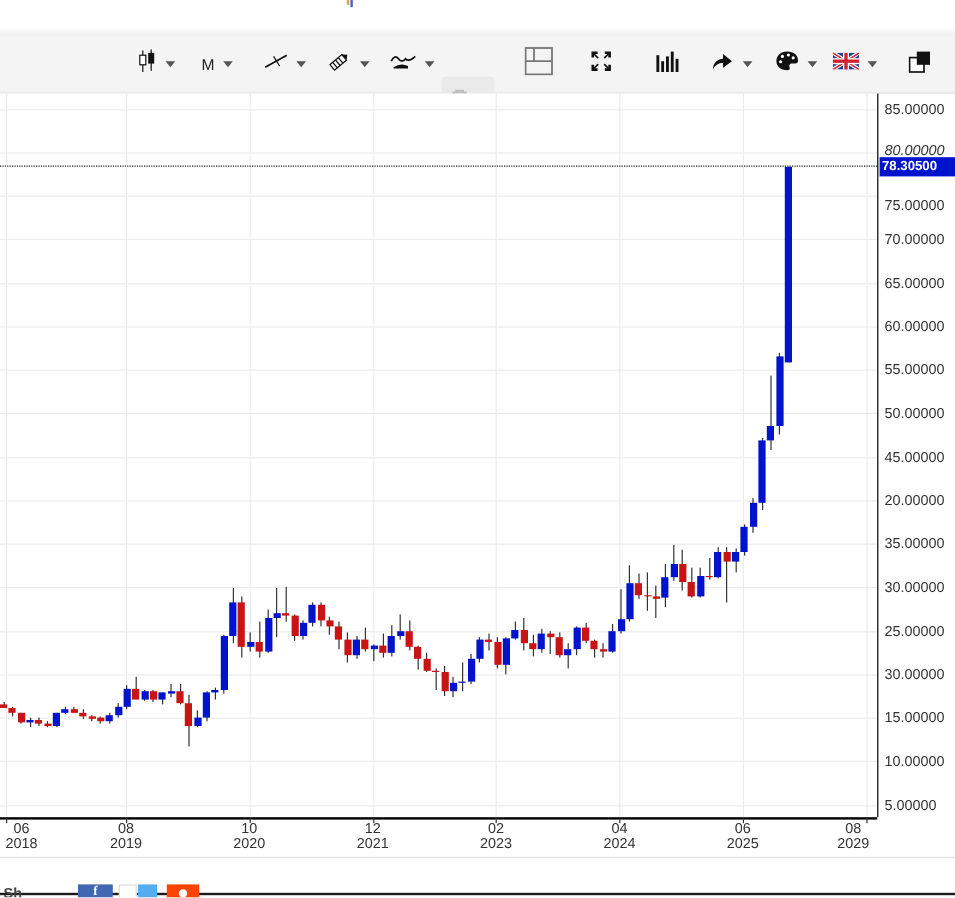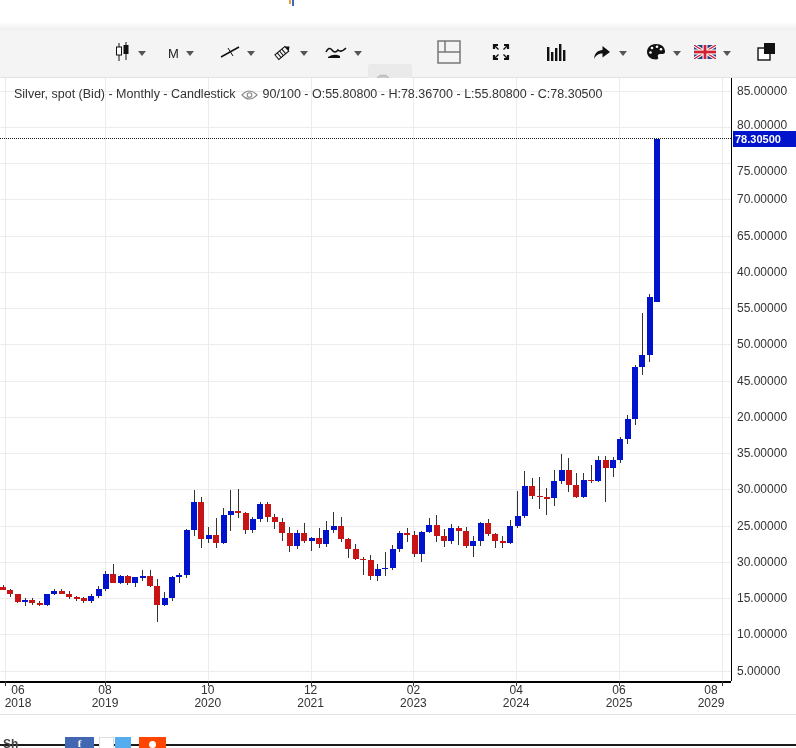--- a/index.html
+++ b/index.html
@@ -419,39 +419,29 @@
       <div class="cbody" style="left: 639.45px; top: 355.125px; height: 12.325px; background: rgb(0, 19, 204);"></div>
       <div class="wick" style="left: 649.3px; top: 294.225px; height: 67.425px; background: rgb(51, 51, 51);"></div>
       <div class="cbody" style="left: 646.8px; top: 297.125px; height: 58px; background: rgb(0, 19, 204);"></div>
       <div class="wick" style="left: 656.65px; top: 138.589px; height: 163.553px; background: rgb(51, 51, 51);"></div>
       <div class="cbody" style="left: 654.15px; top: 139.039px; height: 163.103px; background: rgb(0, 19, 204);"></div>
     </div>
 
   <div class="axis-right-line"></div>
   <div class="axis-bottom-line"></div>
 
-  <div class="chart-title">
-    <span>Silver, spot (Bid) - Monthly - Candlestick</span>
-    <span style="display:inline-flex;margin-top:2px;">
-      <svg width="17" height="12" viewBox="0 0 17 12">
-          <path d="M1 6 Q8.5 -2 16 6 Q8.5 14 1 6 Z" fill="none" stroke="#888" stroke-width="1.1"></path>
-          <circle cx="8.5" cy="6" r="2.3" fill="none" stroke="#888" stroke-width="1.1"></circle>
-        </svg>
-    </span>
-    <span>90/100 - O:55.80800 - H:78.36700 - L:55.80800 - C:78.30500</span>
-  </div>
 
 
   <div id="y-axis">
       <div class="ylab" style="top: 83.5px;">85.00000</div>
-      <div class="ylab" style="top: 118px;">80.00000</div>
+      <div class="ylab" style="top: 118px; font-style: italic;">80.00000</div>
       <div class="ylab" style="top: 164px;">75.00000</div>
       <div class="ylab" style="top: 192.25px;">70.00000</div>
       <div class="ylab" style="top: 228.5px;">65.00000</div>
-      <div class="ylab" style="top: 264.75px;">40.00000</div>
+      <div class="ylab" style="top: 264.75px;">60.00000</div>
       <div class="ylab" style="top: 301px;">55.00000</div>
       <div class="ylab" style="top: 337.25px;">50.00000</div>
       <div class="ylab" style="top: 373.5px;">45.00000</div>
       <div class="ylab" style="top: 409.75px;">20.00000</div>
       <div class="ylab" style="top: 446px;">35.00000</div>
       <div class="ylab" style="top: 482.25px;">30.00000</div>
       <div class="ylab" style="top: 518.5px;">25.00000</div>
       <div class="ylab" style="top: 554.75px;">30.00000</div>
       <div class="ylab" style="top: 591px;">15.00000</div>
       <div class="ylab" style="top: 627.25px;">10.00000</div>

